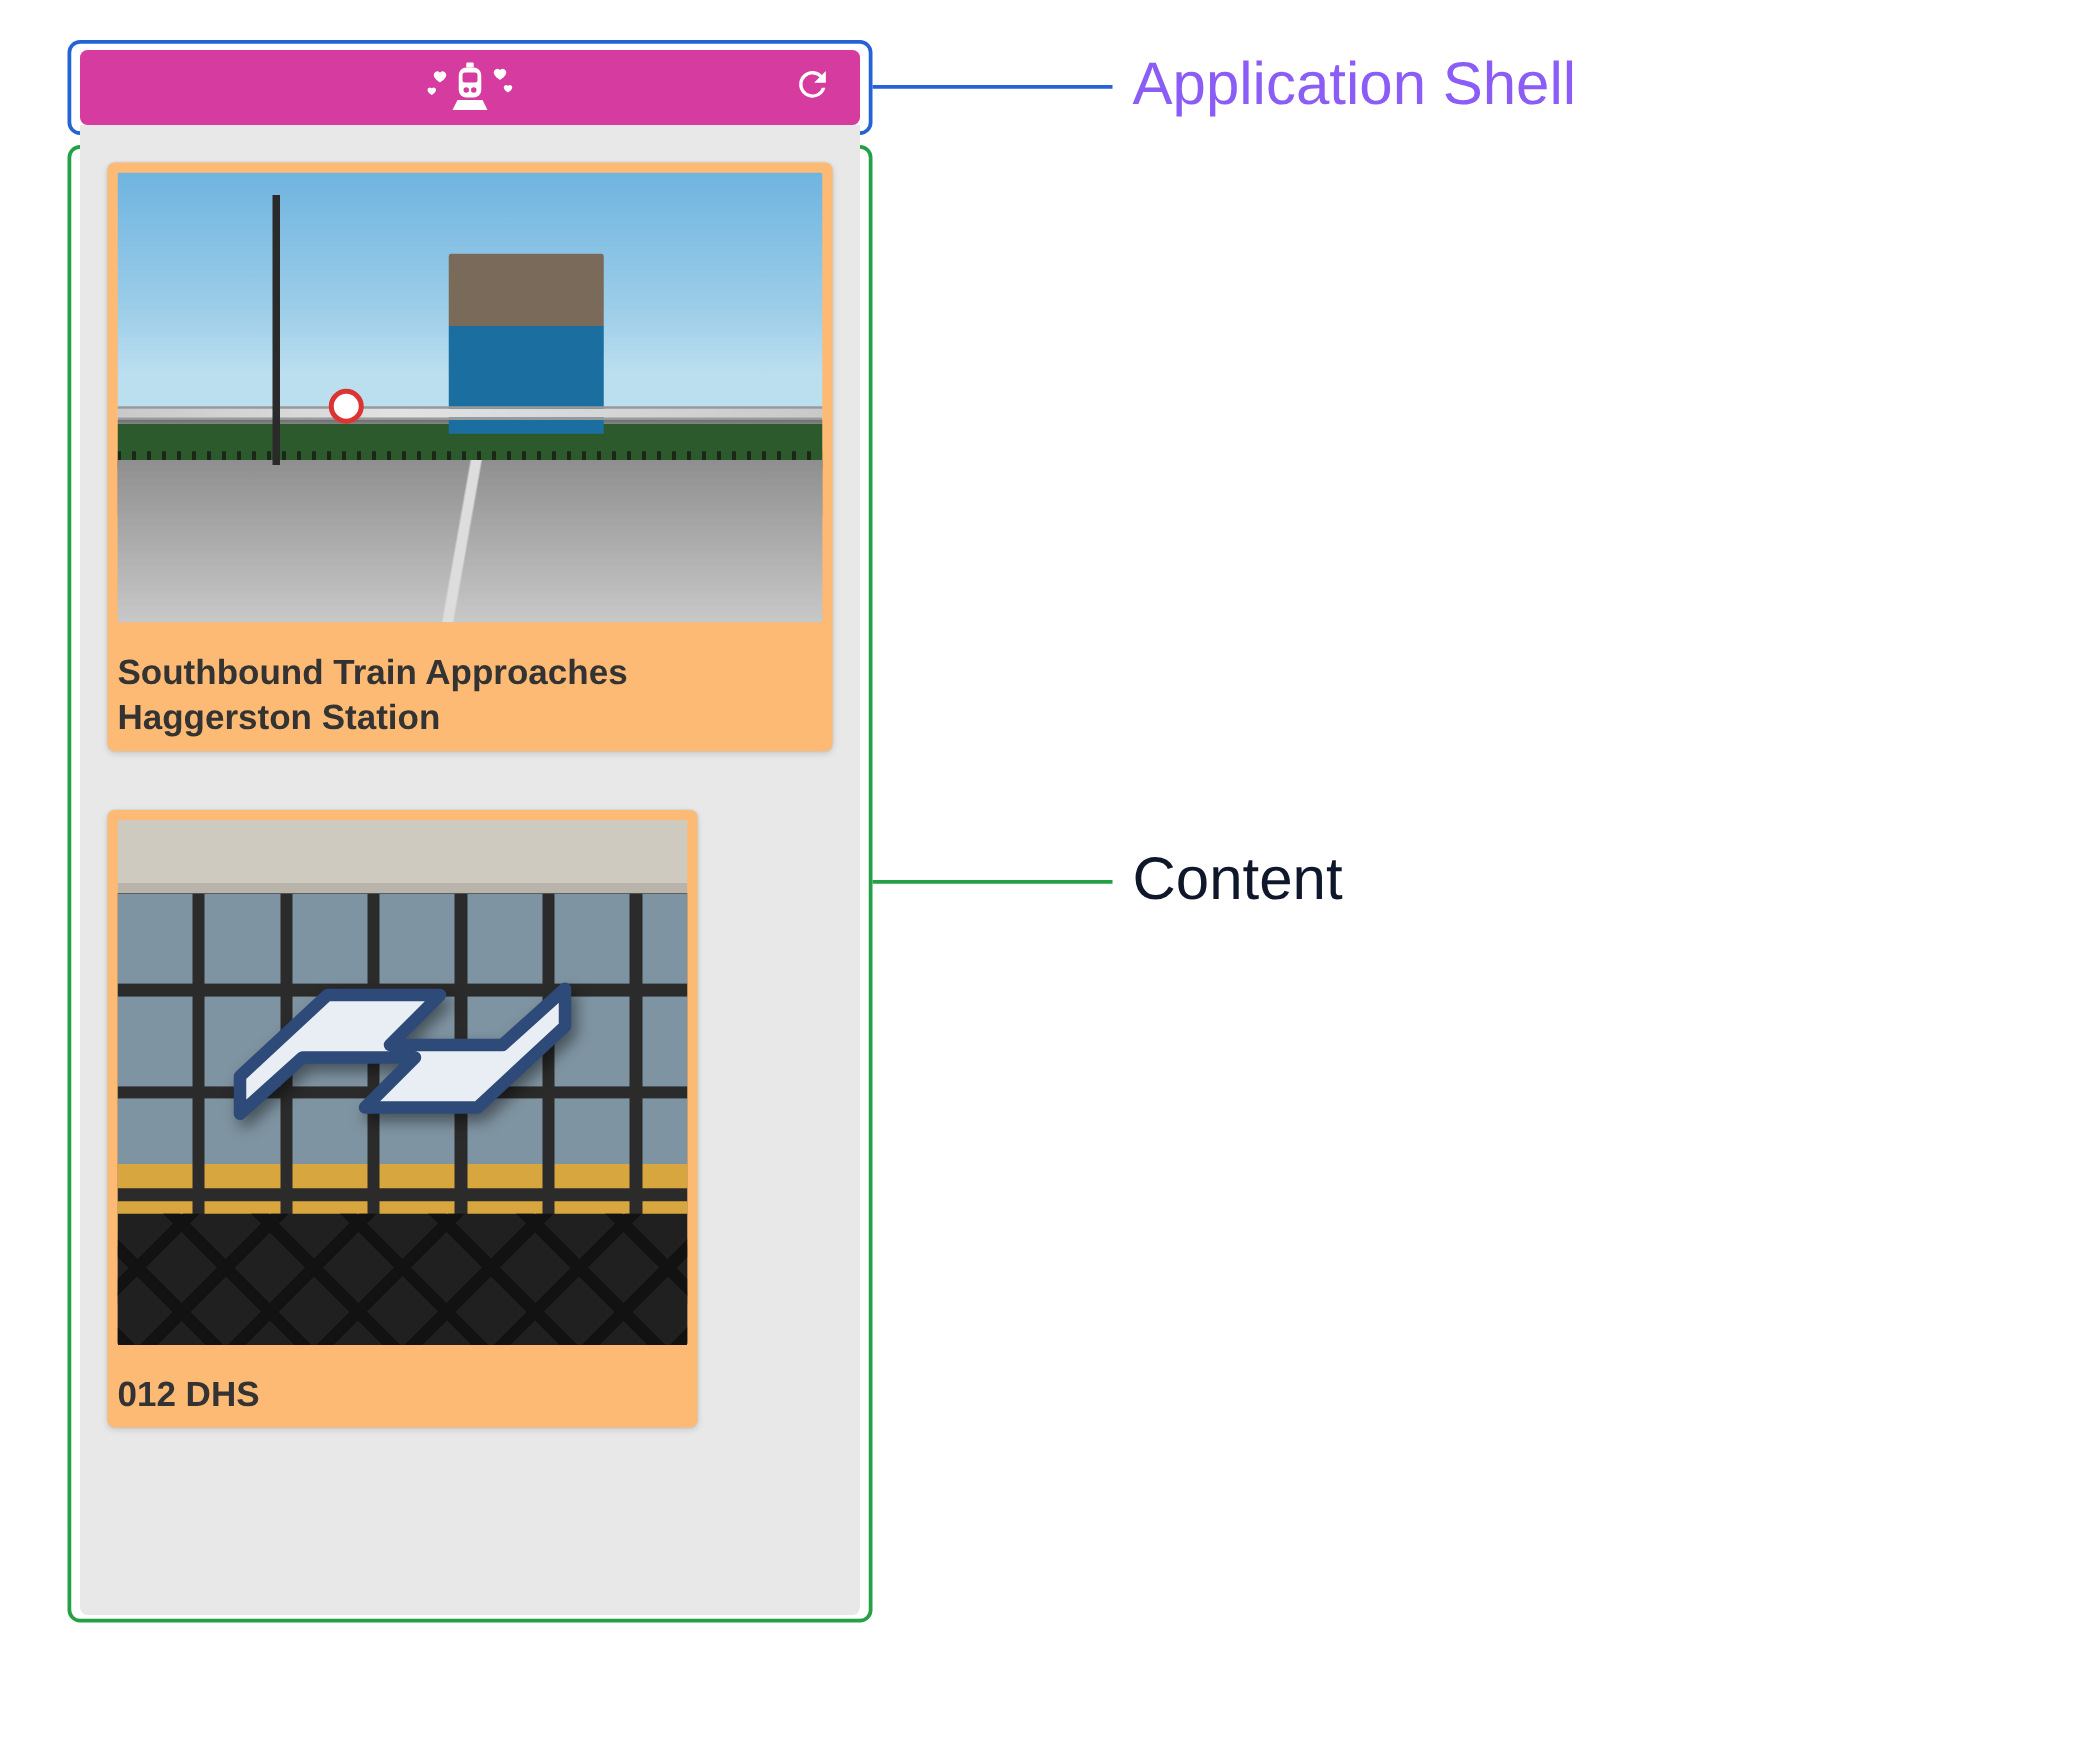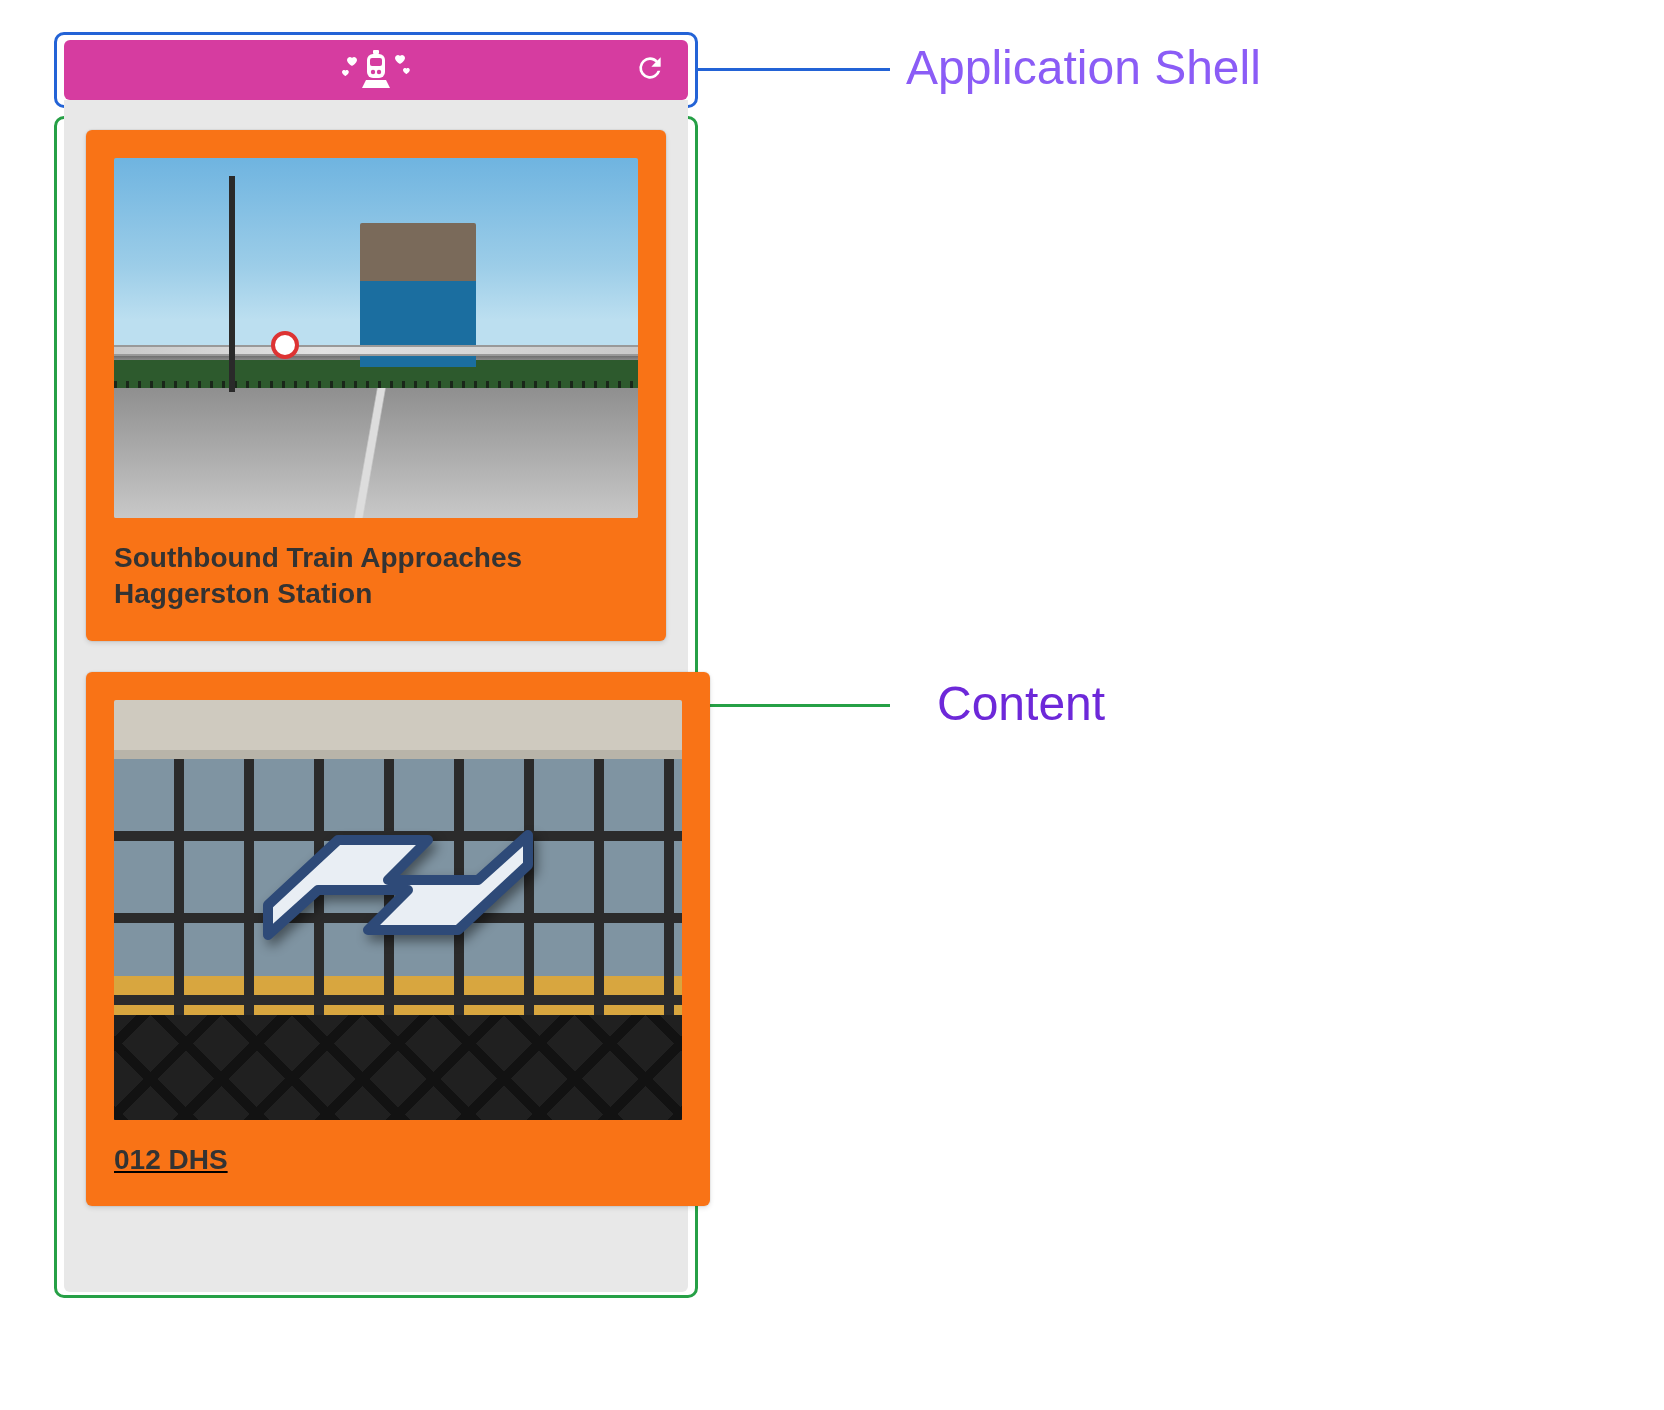--- a/index.html
+++ b/index.html
@@ -7,21 +7,21 @@
   .stage { position: relative; width: 1664px; height: 1410px; }
 
   
   .annot-box { position: absolute; border-radius: 10px; }
   .annot-shell { border: 3px solid #2363d6; }
   .annot-content { border: 3px solid #26a046; }
 
   
   .annot-label { position: absolute; font-size: 48px; font-weight: 400; line-height: 1; white-space: nowrap; }
   .lbl-shell { color: #8b5cf6; }
-  .lbl-content { color: #6d28d9; margin-left: 31px; }
+  .lbl-content { color: #0f172a; }
 
   
   .annot-line { position: absolute; height: 0; border-top: 3px solid; }
   .line-shell { border-color: #2363d6; }
   .line-content { border-color: #26a046; }
 
   
   .shell-bar {
     position: absolute;
     background: #d63ca0;
@@ -49,24 +49,24 @@
   }
 
   
   .content-bg {
     position: absolute;
     background: #e8e8e8;
     border-radius: 0 0 6px 6px;
   }
   .card {
     position: absolute;
-    background: #f97316;
+    background: #fdba74;
     border-radius: 6px;
     box-shadow: 0 2px 5px rgba(0,0,0,0.12), 0 0 0 1px rgba(0,0,0,0.04);
-    padding: 28px;
+    padding: 8px;
   }
   .card .imgwrap {
     width: 100%;
     border-radius: 2px;
     overflow: hidden;
     position: relative;
   }
   .card h3 {
     margin-top: 22px;
     font-size: 28px;
@@ -220,21 +220,21 @@
       <div class="img1">
         <div class="rail"></div>
         <div class="sign"></div>
         <div class="fence"></div>
         <div class="road"></div>
       </div>
     </div>
     <h3>Southbound Train Approaches Haggerston Station</h3>
   </div>
 
-  <div class="card" style="left:86px; top:672px; width:624px;text-decoration:underline;">
+  <div class="card" style="left:86px; top:648px; width:472px;">
     <div class="imgwrap">
       <div class="img2">
         <div class="grid"></div>
         <div class="truss"></div>
         <div class="logo">
           <svg width="300" height="150" viewBox="0 0 300 150">
             <path d="M20 95 L90 30 L180 30 L140 70 L230 70 L280 25
                      L280 55 L210 120 L120 120 L160 80 L70 80 L20 125 Z" fill="#e9eef4" stroke="#2e4a78" stroke-width="10" stroke-linejoin="round"></path>
           </svg>
         </div>

